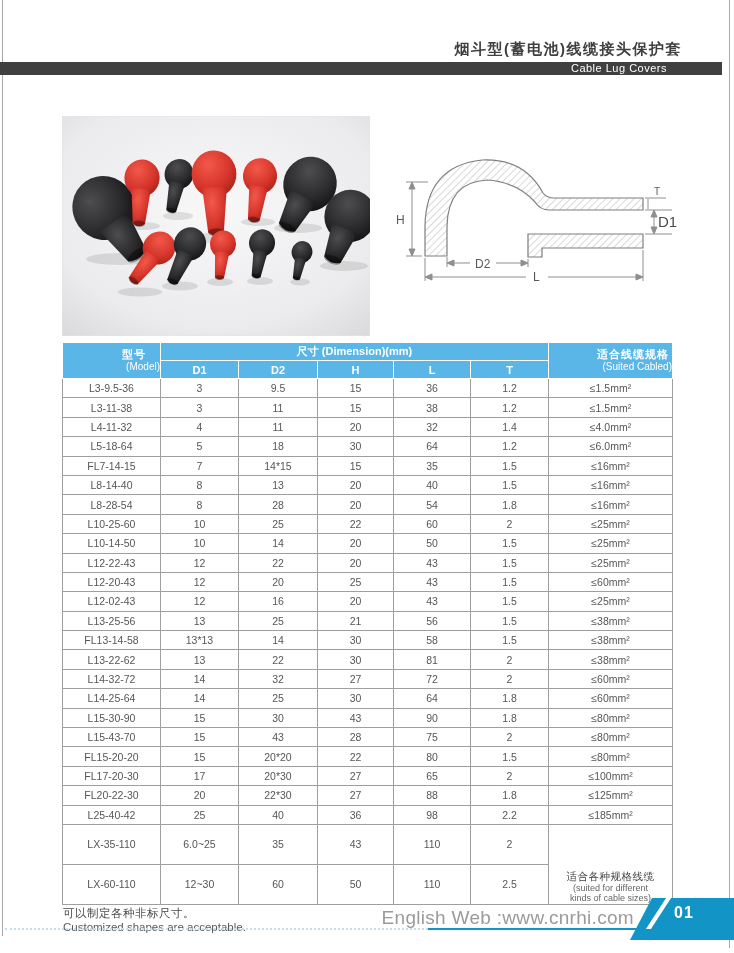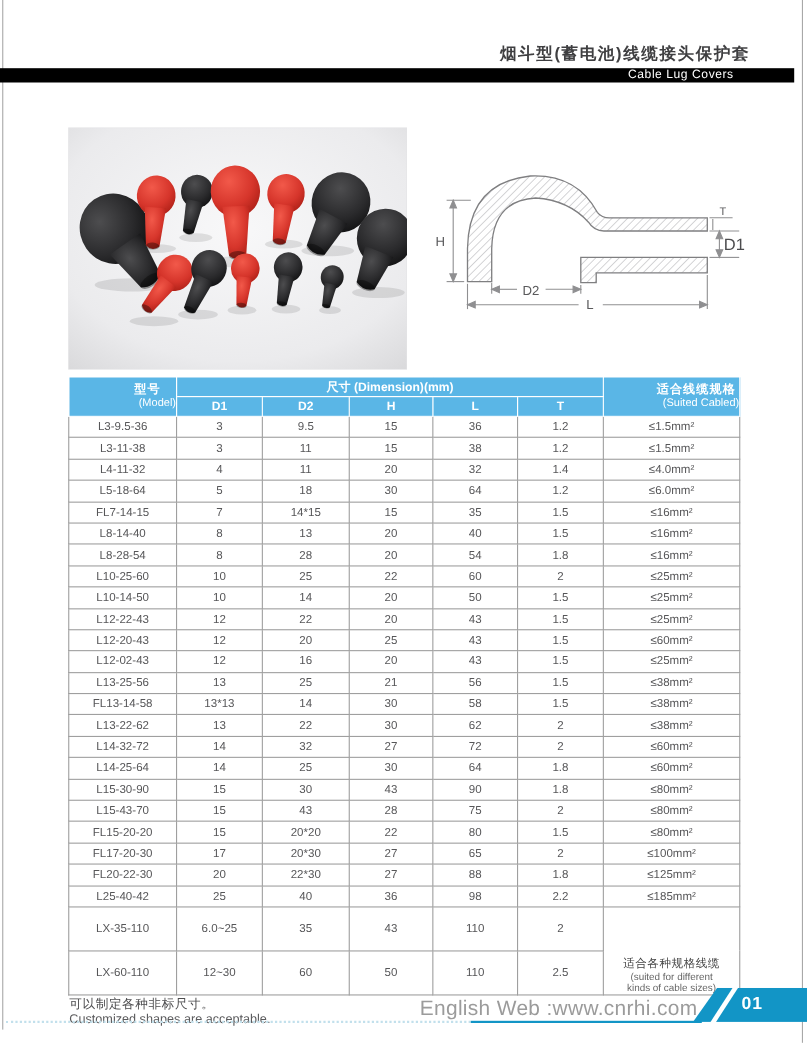--- a/index.html
+++ b/index.html
@@ -6,21 +6,21 @@
   .page{position:relative;width:734px;height:953px;background:#ffffff;
         font-family:"Liberation Sans",sans-serif;overflow:hidden;}
 
   
   .edge-left{position:absolute;left:2px;top:0;width:1px;height:936px;background:#a8a8a8;}
   .edge-right{position:absolute;left:729px;top:0;width:1px;height:948px;background:#a8a8a8;}
 
   
   .title-cn{position:absolute;top:40px;right:52px;font-size:15px;font-weight:bold;
             color:#3f3f41;letter-spacing:1.5px;}
-  .cyan-bar{position:absolute;top:62px;left:0;width:722px;height:13px;background:#000000;
+  .cyan-bar{position:absolute;top:62px;left:0;width:722px;height:13px;background:#404040;
             color:#fff;font-size:11px;line-height:13px;text-align:right;
             padding-right:55px;box-sizing:border-box;letter-spacing:.5px;}
 
   
   .photo{position:absolute;left:62px;top:116px;}
   .diagram{position:absolute;left:390px;top:138px;}
   .dim-label{fill:#5a5a5c;font-family:"Liberation Sans",sans-serif;font-size:12px;}
   .dim-label-big{fill:#4c4c4e;font-family:"Liberation Sans",sans-serif;font-size:15px;}
   .dim-label-small{fill:#5a5a5c;font-family:"Liberation Sans",sans-serif;font-size:10px;}
 
@@ -41,21 +41,21 @@
 
   
   .notes{position:absolute;left:63px;top:866px;color:#4c4c4e;}
   .notes .cn{font-size:11.5px;font-weight:normal;line-height:14px;letter-spacing:.5px;margin-top:40px;}
   .notes .en{font-size:11.5px;line-height:14px;color:#5a5a5c;}
 
   
   .dotted-line{position:absolute;left:5px;top:928px;width:423px;border-top:2px dotted #c2e0ec;}
   .cyan-underline{position:absolute;left:428px;top:928px;width:210px;height:2px;background:#1295c6;}
   .website{position:absolute;top:907px;right:100px;font-size:19px;color:#9b9b9b;letter-spacing:.3px;}
-  .ribbon{position:absolute;left:630px;top:898px;width:104px;height:31px;background:#1295c6;
+  .ribbon{position:absolute;left:630px;top:898px;width:104px;height:42px;background:#1295c6;
           clip-path:polygon(22px 0,100% 0,100% 100%,0 100%);}
   .ribbon-slash{position:absolute;left:26px;top:0;width:5px;height:31px;background:#fff;
                 transform:skewX(-33deg);}
   .page-num{position:absolute;left:44px;top:6px;color:#fff;font-size:16px;font-weight:bold;
             letter-spacing:1px;}
 </style>
 </head>
 <body>
 
 <div class="page">
@@ -333,21 +333,21 @@
           <td>30</td>
           <td>58</td>
           <td>1.5</td>
           <td>≤38mm²</td>
         </tr>
         <tr>
           <td>L13-22-62</td>
           <td>13</td>
           <td>22</td>
           <td>30</td>
-          <td>62</td>
+          <td>81</td>
           <td>2</td>
           <td>≤38mm²</td>
         </tr>
         <tr>
           <td>L14-32-72</td>
           <td>14</td>
           <td>32</td>
           <td>27</td>
           <td>72</td>
           <td>2</td>

